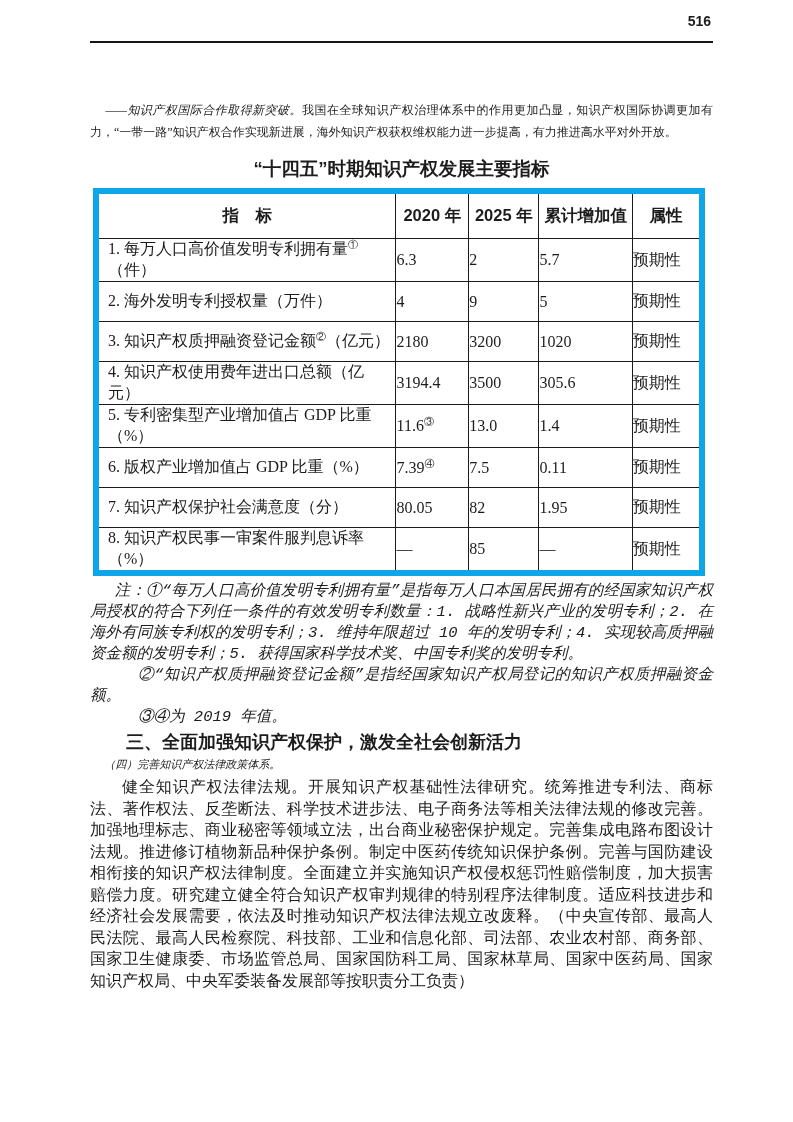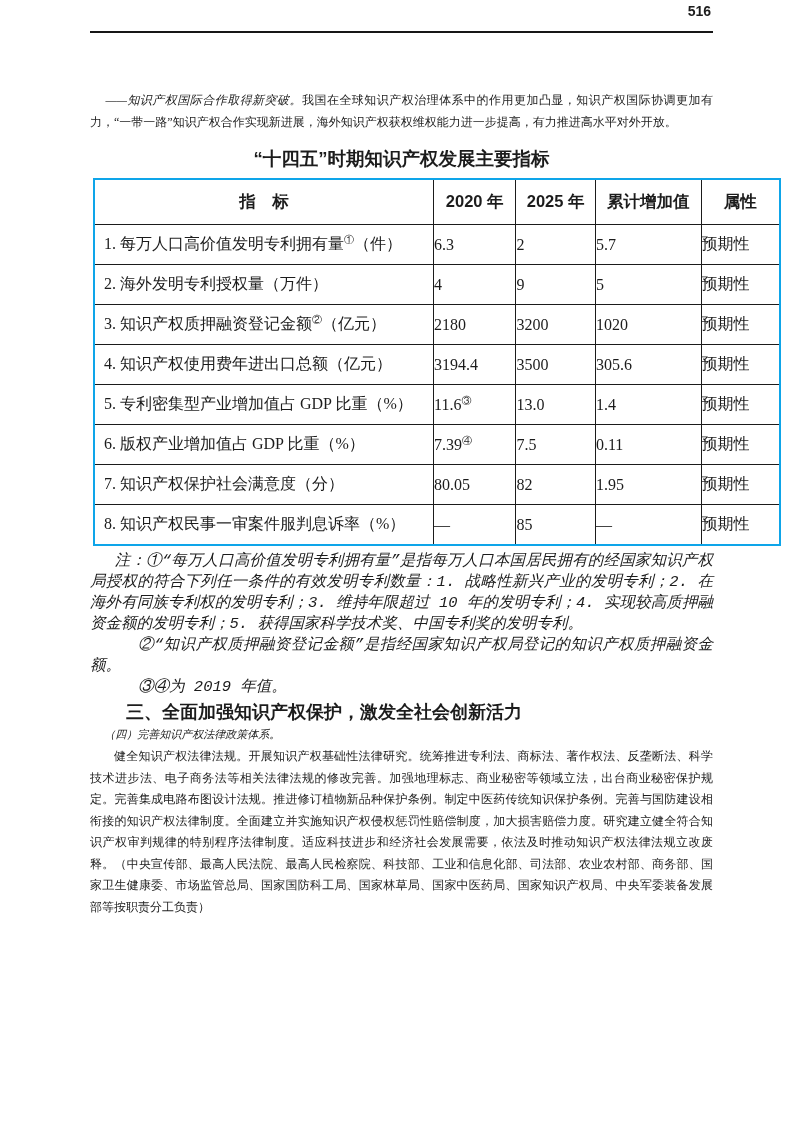--- a/index.html
+++ b/index.html
@@ -2,21 +2,21 @@
 <html lang="zh"><head>
 <meta charset="utf-8">
 <style>
   html,body { margin:0; padding:0; background:#e8e8e8; }
   .page {
     position: relative;
     width: 793px; height: 1122px;
     margin: 0 auto;
     background: #ffffff;
     box-sizing: border-box;
-    padding: 3px 80px 0 90px;
+    padding: 13px 80px 0 90px;
     color: #1c1c1c;
     overflow: hidden;
   }
   .pageno {
     text-align: right;
     font-family: "Liberation Sans", sans-serif;
     font-weight: 600;
     font-size: 14px;
     line-height: 17px;
     padding-right: 2px;
@@ -40,26 +40,26 @@
     margin-top: 15px;
     text-align: center;
     font-family: "Liberation Sans", sans-serif;
     font-weight: bold;
     font-size: 18.5px;
     line-height: 22px;
   }
   table.indicators {
     margin-top: 8px;
     margin-left: 3px;
-    width: 688px;
+    width: 612px;
     table-layout: fixed;
     border-collapse: collapse;
     font-family: "Liberation Serif", serif;
     font-size: 16px;
-    border: 2px solid #0ea5e9;
+    border: 6px solid #0ea5e9;
   }
   table.indicators th, table.indicators td {
     border: 1.5px solid #1b1b1b;
     padding: 0;
     vertical-align: middle;
   }
   table.indicators th {
     font-family: "Liberation Sans", sans-serif;
     font-weight: bold;
     font-size: 16.5px;
@@ -91,21 +91,21 @@
     margin-top: 1px;
     font-family: "Liberation Serif", serif;
     font-style: italic;
     font-size: 11px;
     line-height: 21px;
     text-indent: 1.3em;
   }
   .body-para {
     margin-top: 1px;
     font-family: "Liberation Serif", serif;
-    font-size: 12px;
+    font-size: 16px;
     line-height: 21.5px;
     text-align: justify;
     text-indent: 2em;
   }
 </style>
 </head>
 <body>
 
 <div class="page">
 

